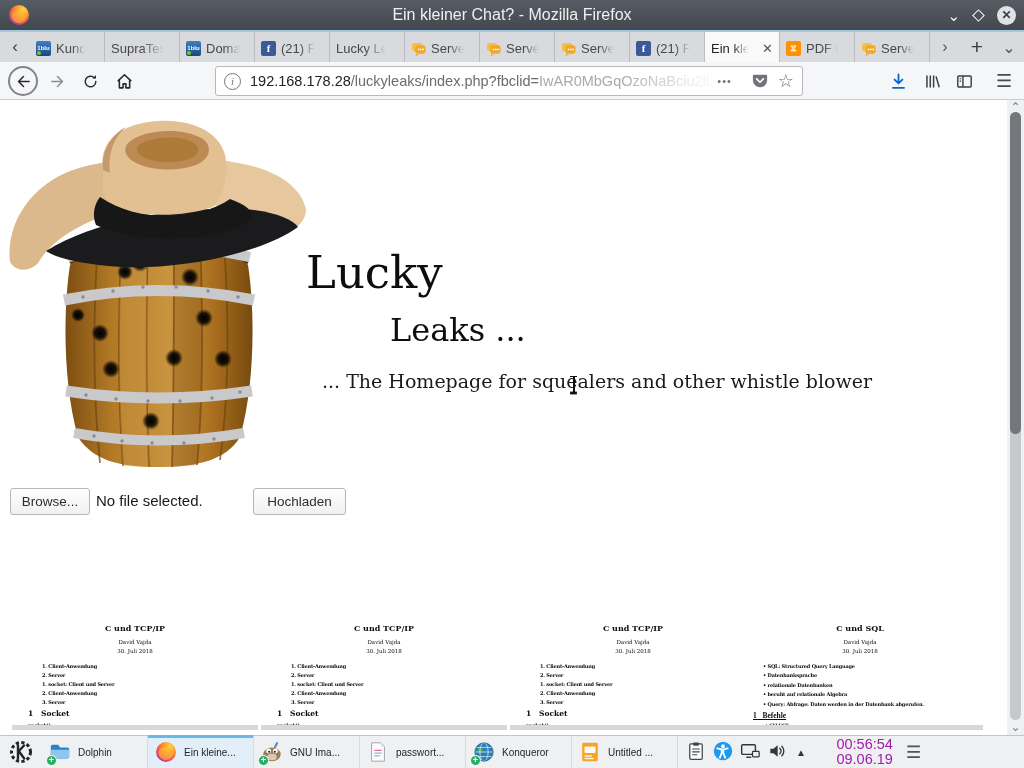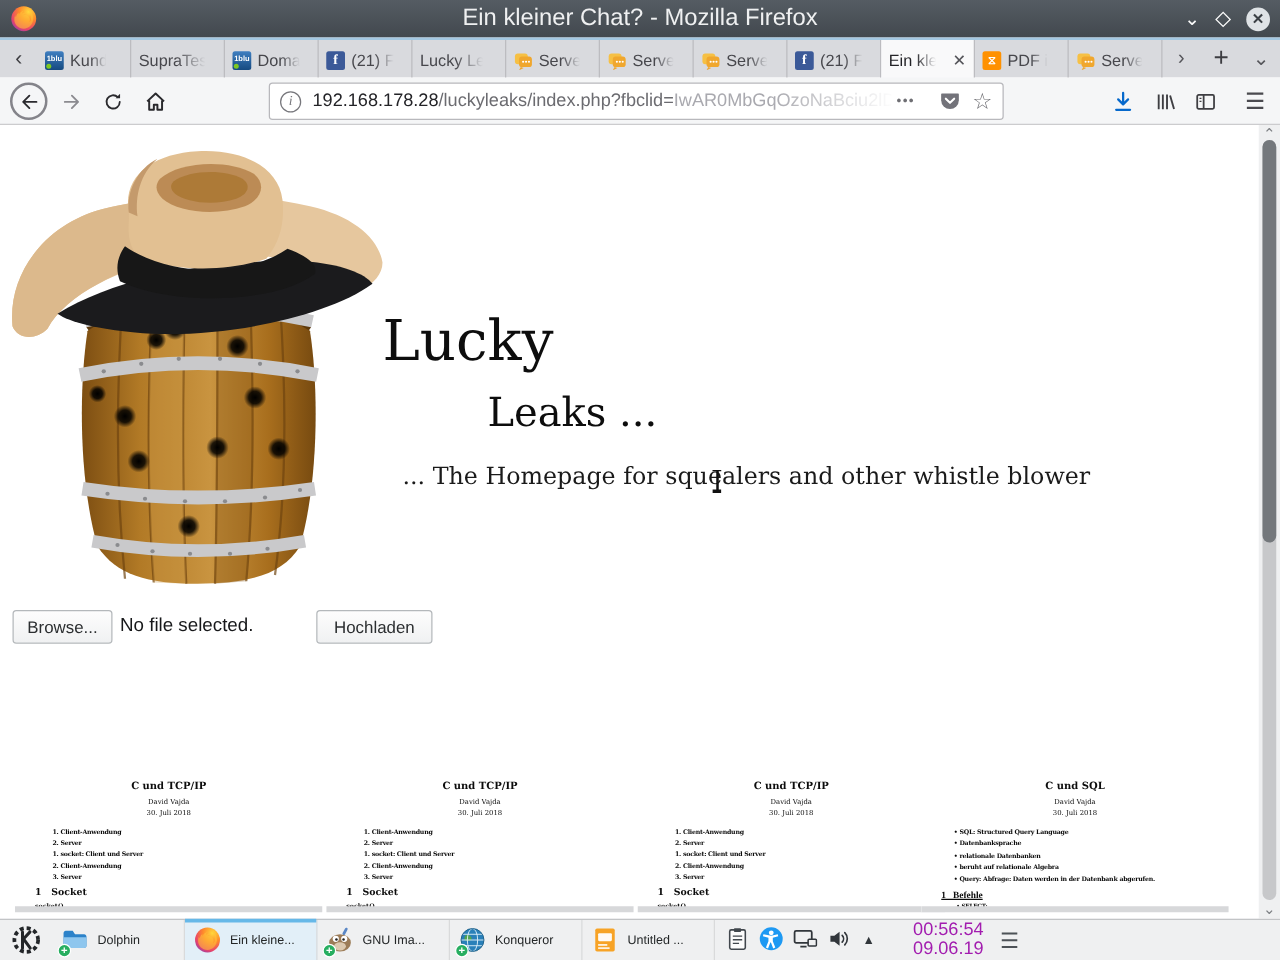--- a/index.html
+++ b/index.html
@@ -3,21 +3,21 @@
 <meta charset="utf-8">
 <style>
   * { margin:0; padding:0; box-sizing:border-box; }
   html,body { width:1024px; height:768px; overflow:hidden; }
   body { font-family:"Liberation Sans", sans-serif; background:#fff; position:relative; }
 
   
   .titlebar { position:absolute; left:0; top:0; width:1024px; height:30px;
     background:linear-gradient(#555c63,#42484e); display:flex; align-items:center; }
   .titlebar .ff-ic { position:absolute; left:8px; top:4px; width:22px; height:22px; }
-  .wtitle { width:100%; text-align:center; color:#eff0f1; font-size:19px; }
+  .wtitle { width:100%; text-align:center; color:#eff0f1; font-size:16px; }
   .wctrls { position:absolute; right:8px; top:0; height:30px; display:flex; align-items:center; gap:14px; }
   .wbtn { color:#fcfcfc; font-size:15px; line-height:1; cursor:default; }
   .wdiamond { width:9px; height:9px; border:1.6px solid #fcfcfc; transform:rotate(45deg); }
   .wclose { width:19px; height:19px; border-radius:50%; background:#dfe3e6; color:#3b4045;
     display:flex; align-items:center; justify-content:center; font-size:12px; font-weight:bold; }
   .deco-line { position:absolute; left:0; top:30px; width:1024px; height:2px; background:#a3c7e1; z-index:3; }
 
   
   .tabbar { position:absolute; left:0; top:32px; width:1024px; height:30px; background:#d9dade;
     display:flex; align-items:stretch; }
@@ -522,20 +522,32 @@
           <circle cx="8.3" cy="11" r="2.7" fill="#fff"></circle>
           <circle cx="15.7" cy="11" r="2.7" fill="#fff"></circle>
           <circle cx="8.9" cy="11.6" r="1.1" fill="#222"></circle>
           <circle cx="15.1" cy="11.6" r="1.1" fill="#222"></circle>
         </svg>
       <span class="badge">+</span>
     </span>
     <span class="tlbl">GNU Ima...</span>
   </div>
 
+  <div class="task">
+    <span class="ticon">
+      <svg viewBox="0 0 24 24" width="22" height="22">
+          <path d="M5 2h10l4 4v16H5z" fill="#fcfcfc" stroke="#9aa0a6" stroke-width="1"></path>
+          <path d="M15 2l4 4h-4z" fill="#dfe2e5"></path>
+          <rect x="8" y="9.5" width="8" height="1.4" fill="#e66ba2"></rect>
+          <rect x="8" y="12.5" width="8" height="1.4" fill="#8fb8e0"></rect>
+          <rect x="8" y="15.5" width="6" height="1.4" fill="#8fb8e0"></rect>
+        </svg>
+    </span>
+    <span class="tlbl">passwort...</span>
+  </div>
 
   <div class="task">
     <span class="ticon">
       <svg viewBox="0 0 24 24" width="22" height="22">
           <circle cx="12" cy="12" r="10" fill="#2980b9"></circle>
           <path d="M6 8c2.2-1.2 4.5.2 5.2 2.2.7 2-3.2 3.2-5.2 2.2-1.8-1-1-3.4 0-4.4z" fill="#51a351"></path>
           <ellipse cx="12" cy="12" rx="4.5" ry="10" fill="none" stroke="#dff0fa" stroke-width="0.8"></ellipse>
           <path d="M2 12h20M3.5 7h17M3.5 17h17" stroke="#dff0fa" stroke-width="0.8"></path>
           <circle cx="12" cy="12" r="10" fill="none" stroke="#1b5e86" stroke-width="0.8"></circle>
         </svg>

